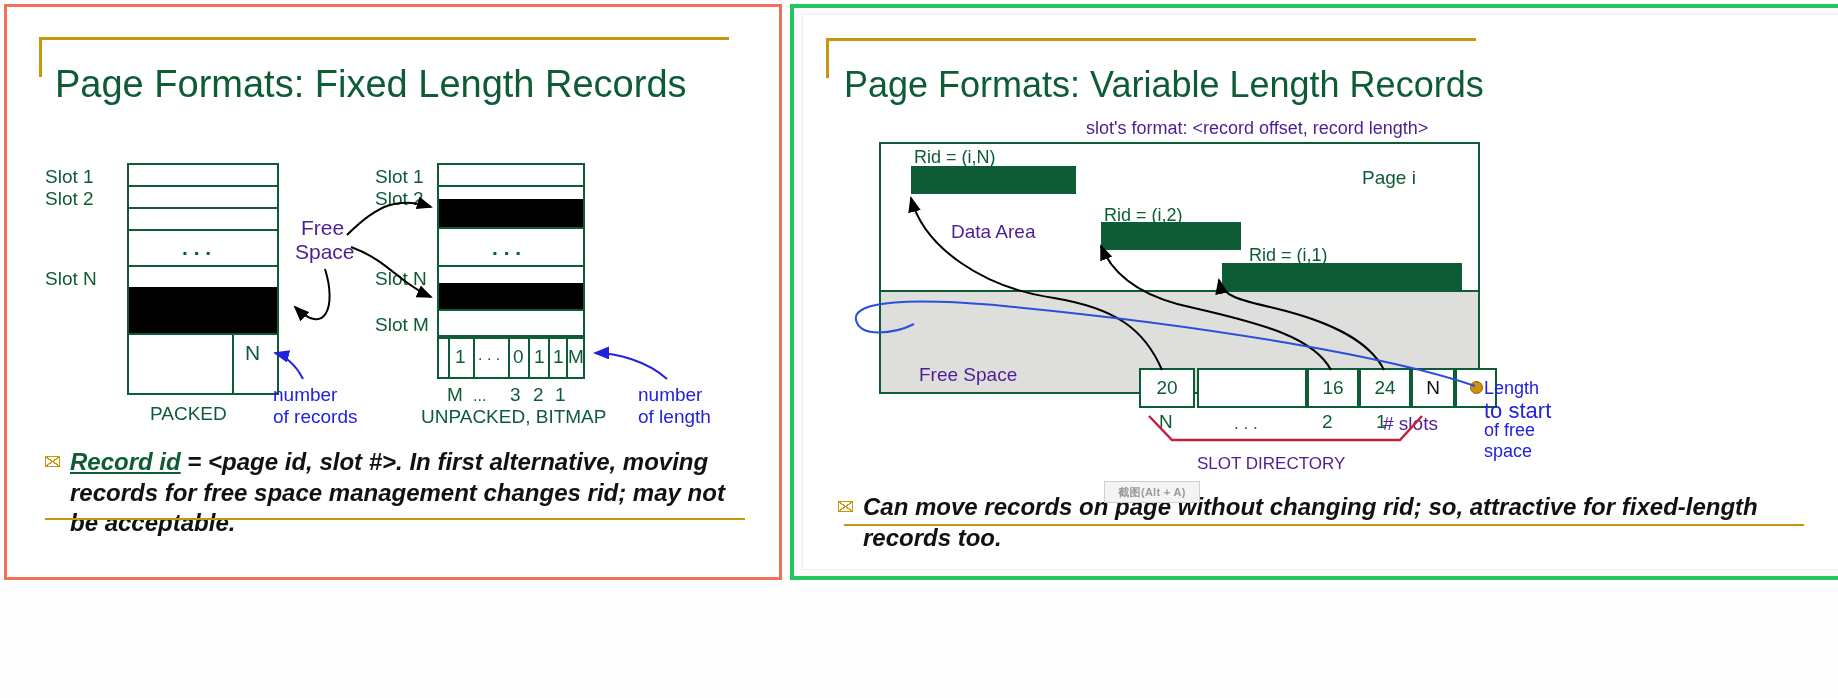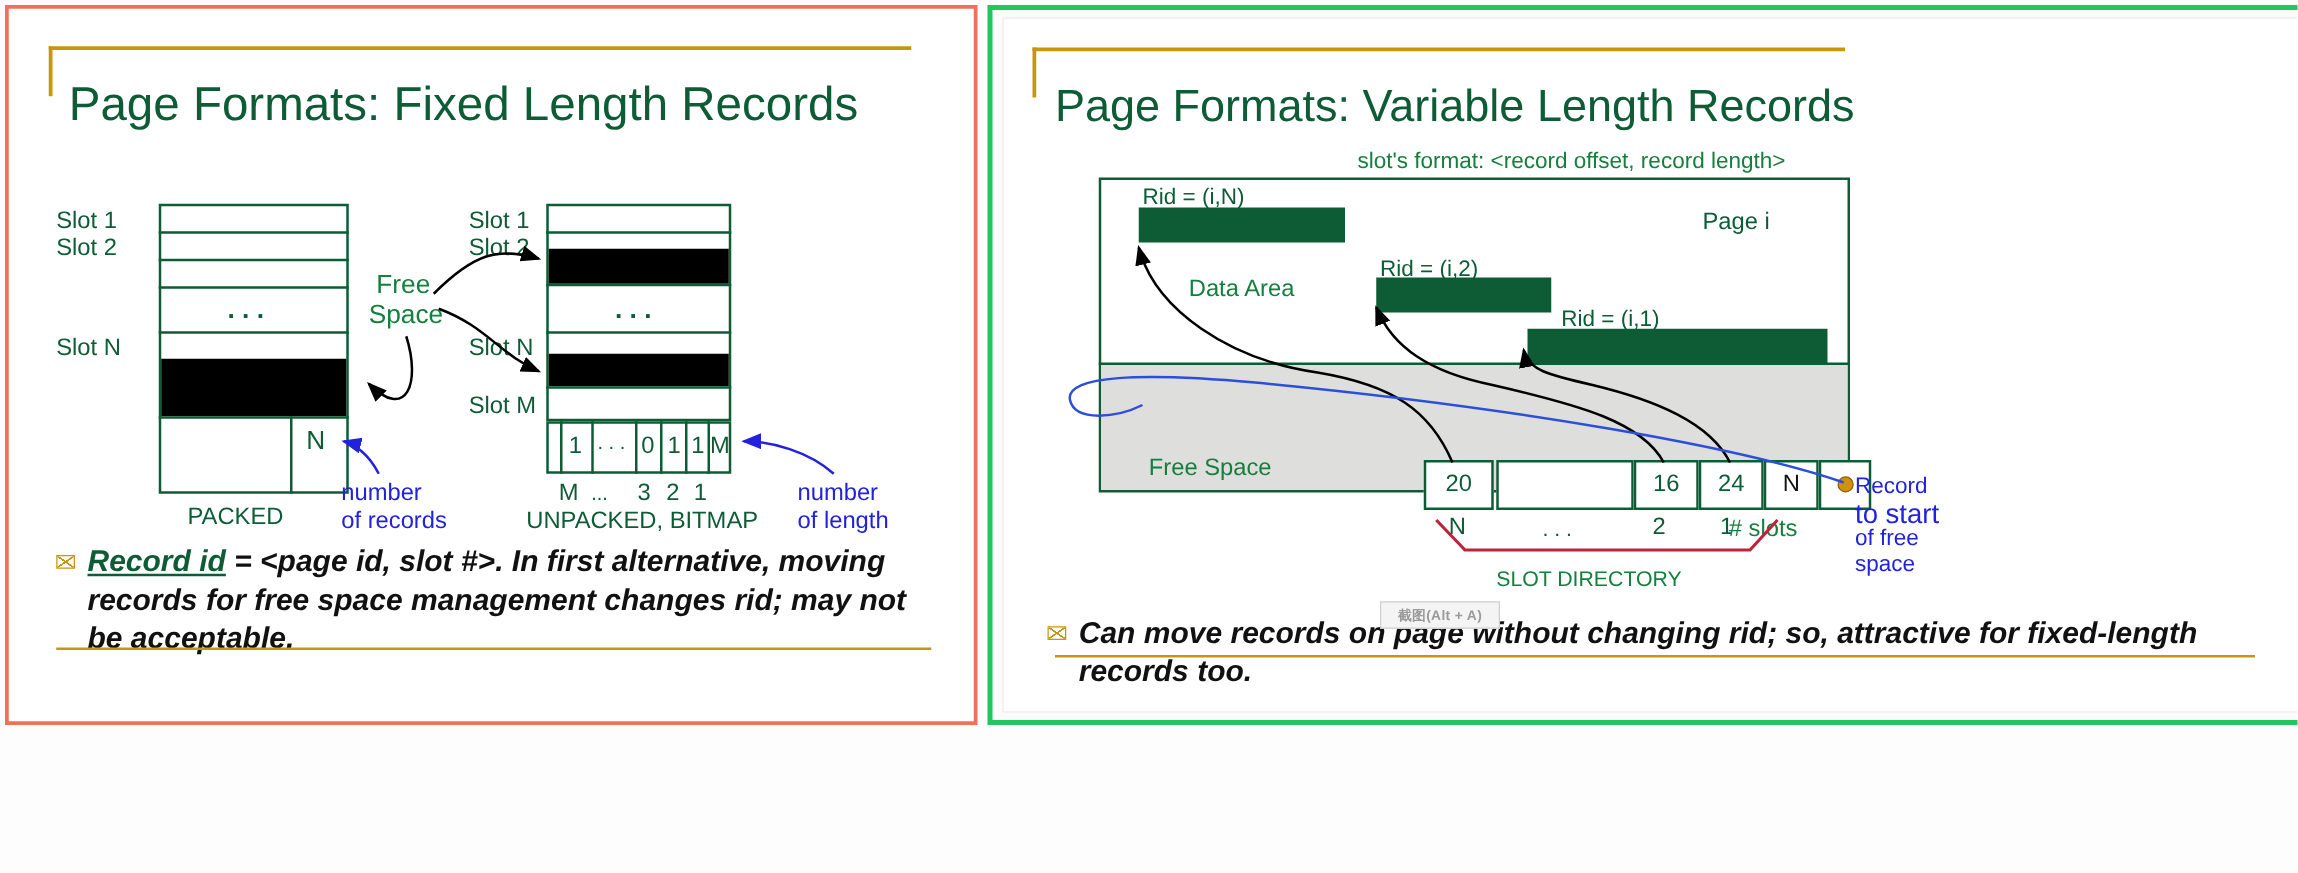--- a/index.html
+++ b/index.html
@@ -26,21 +26,21 @@
     font-family:Liberation Sans, sans-serif;
     color:#0d5c35;
     white-space:nowrap;
   }
   #title-left{left:48px;top:56px;font-size:38px;}
 
   
   .t{position:absolute;white-space:nowrap;line-height:1;}
   .green{color:#0d5c35;}
   .blue{color:#2222dd;}
-  .black{color:#15803d;}
+  .black{color:#4c1d95;}
 
   
   .page-box{position:absolute;box-sizing:border-box;border:2px solid #0d5c35;background:#ffffff;}
   .hline{position:absolute;background:#0d5c35;height:2px;}
   .vline{position:absolute;background:#0d5c35;width:2px;}
   .filled{position:absolute;background:#000000;}
 
   .bullet-row{position:absolute;display:flex;align-items:flex-start;gap:10px;}
   .bullet-ico{
     width:15px;height:11px;border:1.5px solid #c8960c;box-sizing:border-box;
@@ -168,21 +168,21 @@
 
       <path d="M340,228 C372,196 392,190 424,200" fill="none" stroke="#000" stroke-width="2" marker-end="url(#ahK)"></path>
 
       <path d="M344,240 C382,254 392,276 424,290" fill="none" stroke="#000" stroke-width="2" marker-end="url(#ahK)"></path>
 
       <path d="M296,372 C288,356 276,348 268,346" fill="none" stroke="#2222dd" stroke-width="2" marker-end="url(#ahB)"></path>
 
       <path d="M660,372 C640,354 610,346 588,346" fill="none" stroke="#2222dd" stroke-width="2" marker-end="url(#ahB)"></path>
     </svg>
 
-    <div class="bullet-row" style="left:38px;top:428px;width:712px;">
+    <div class="bullet-row" style="left:38px;top:440px;width:712px;">
       <span class="bullet-ico"></span>
       <span class="bullet-text"><span class="lead">Record id</span><span> = &lt;page id, slot #&gt;.  In first alternative, moving records for free space management changes rid; may not be acceptable.</span></span>
     </div>
     <div class="bottom-rule" style="left:38px;top:511px;width:700px;"></div>
   </div>
 
   <div class="slide" id="slide-right">
     <div class="inner"></div>
 
     <div class="title-tick" style="left:32px;top:30px;height:40px;"></div>
@@ -219,21 +219,21 @@
     <div style="position:absolute;left:676px;top:373px;width:11px;height:11px;border-radius:50%;background:#d09010;border:1px solid #8a5f06;"></div>
 
     <div class="t green" style="left:365px;top:404px;font-size:19px;">N</div>
     <div class="t green" style="left:440px;top:407px;font-size:17px;">. . .</div>
     <div class="t green" style="left:528px;top:404px;font-size:19px;">2</div>
     <div class="t green" style="left:582px;top:404px;font-size:19px;">1</div>
     <div class="t black" style="left:589px;top:406px;font-size:19px;"># slots</div>
 
     <div class="t black" style="left:403px;top:447px;font-size:17px;">SLOT DIRECTORY</div>
 
-    <div class="t blue" style="left:690px;top:371px;font-size:18px;">Record</div>
+    <div class="t blue" style="left:690px;top:371px;font-size:18px;">Length</div>
     <div class="t blue" style="left:690px;top:392px;font-size:22px;">to start</div>
     <div class="t blue" style="left:690px;top:413px;font-size:18px;">of free</div>
     <div class="t blue" style="left:690px;top:434px;font-size:18px;">space</div>
 
     <svg class="overlay" width="1044" height="576">
       <defs>
         <marker id="ahR" markerWidth="9" markerHeight="9" refX="7" refY="3.2" orient="auto">
           <path d="M0,0 L8,3.2 L0,6.4 z" fill="#000"></path>
         </marker>
       </defs>

